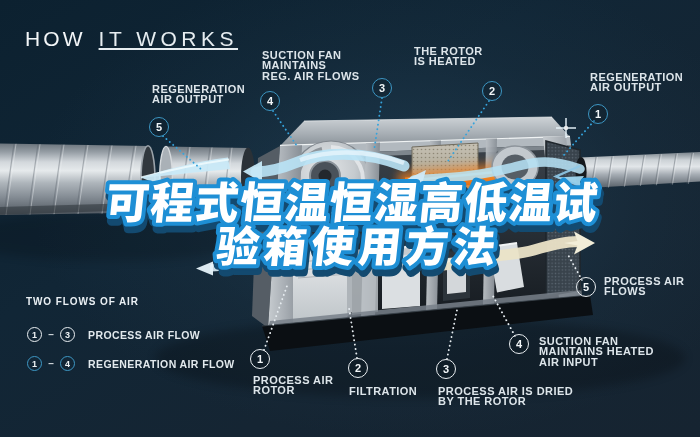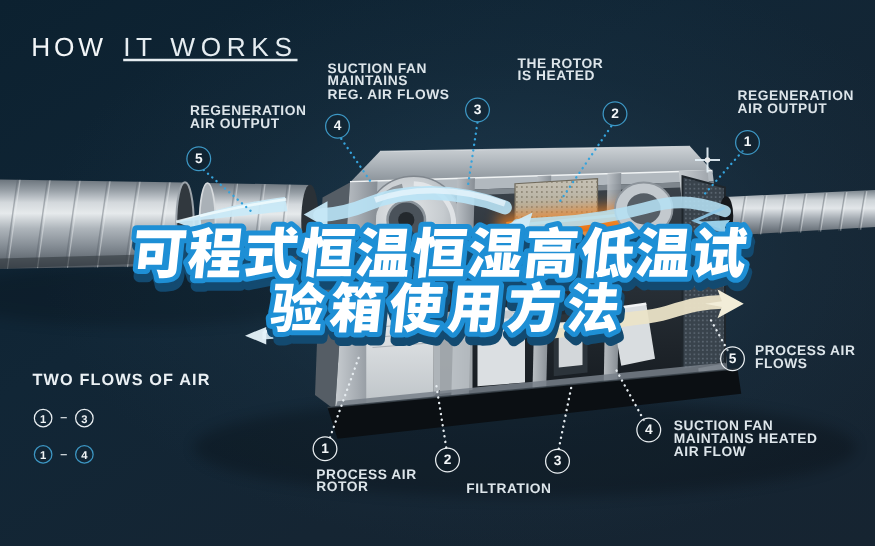--- a/index.html
+++ b/index.html
@@ -17,21 +17,21 @@
   .title .l{font-weight:400;color:#e6edf1;margin-left:4px;letter-spacing:4.5px;text-decoration:underline;}
   
   .lbl{position:absolute;color:#dde5ea;font-size:11px;font-weight:700;letter-spacing:.45px;line-height:10.4px;white-space:nowrap;}
   
   .badge{position:absolute;width:20px;height:20px;border-radius:50%;
     display:flex;align-items:center;justify-content:center;
     color:#f2f6f8;font-size:11px;font-weight:700;background:rgba(13,24,32,.25);}
   .badge.cyan{border:1.8px solid #3d97c4;}
   .badge.white{border:1.8px solid #e9eef1;}
   
-  .legend-head{position:absolute;left:26px;top:296px;color:#eaf0f4;font-size:13px;font-weight:700;letter-spacing:.9px;}
+  .legend-head{position:absolute;left:26px;top:296px;color:#eaf0f4;font-size:10px;font-weight:700;letter-spacing:.9px;}
   .legend-row{position:absolute;display:flex;align-items:center;}
   .lg-circle{width:15px;height:15px;border-radius:50%;display:flex;align-items:center;justify-content:center;
     color:#eef2f4;font-size:9px;font-weight:700;}
   .lg-circle.white{border:1.4px solid #e9eef1;}
   .lg-circle.cyan{border:1.4px solid #3d97c4;}
   .lg-dash{width:18px;text-align:center;color:#cfd6da;font-size:10px;font-weight:700;}
   .lg-label{margin-left:13px;color:#e2e9ed;font-size:10.5px;font-weight:700;letter-spacing:.4px;white-space:nowrap;}
 </style>
 </head>
 <body>
@@ -355,35 +355,41 @@
     <div>REGENERATION</div>
     <div>AIR OUTPUT</div>
   </div>
   <div class="lbl" style="left:604px;top:276px;">
     <div>PROCESS AIR</div>
     <div>FLOWS</div>
   </div>
   <div class="lbl" style="left:539px;top:336px;">
     <div>SUCTION FAN</div>
     <div>MAINTAINS HEATED</div>
-    <div>AIR FLOW</div>
-  </div>
-  <div class="lbl" style="left:349px;top:386px;margin-left:24px;">
+    <div>AIR INPUT</div>
+  </div>
+  <div class="lbl" style="left:438px;top:386px;">
+    <div>PROCESS AIR IS DRIED</div>
+    <div>BY THE ROTOR</div>
+  </div>
+  <div class="lbl" style="left:349px;top:386px;">
     <div>FILTRATION</div>
   </div>
   <div class="lbl" style="left:253px;top:375px;">
     <div>PROCESS AIR</div>
     <div>ROTOR</div>
   </div>
 
   <div class="legend-head">TWO FLOWS OF AIR</div>
   <div class="legend-row" style="left:27px;top:327px;">
     <div class="lg-circle white">1</div>
     <div class="lg-dash">–</div>
     <div class="lg-circle white">3</div>
+    <div class="lg-label">PROCESS AIR FLOW</div>
   </div>
   <div class="legend-row" style="left:27px;top:356px;">
     <div class="lg-circle cyan">1</div>
     <div class="lg-dash">–</div>
     <div class="lg-circle cyan">4</div>
+    <div class="lg-label">REGENERATION AIR FLOW</div>
   </div>
 
 </div>
 
 </body></html>

